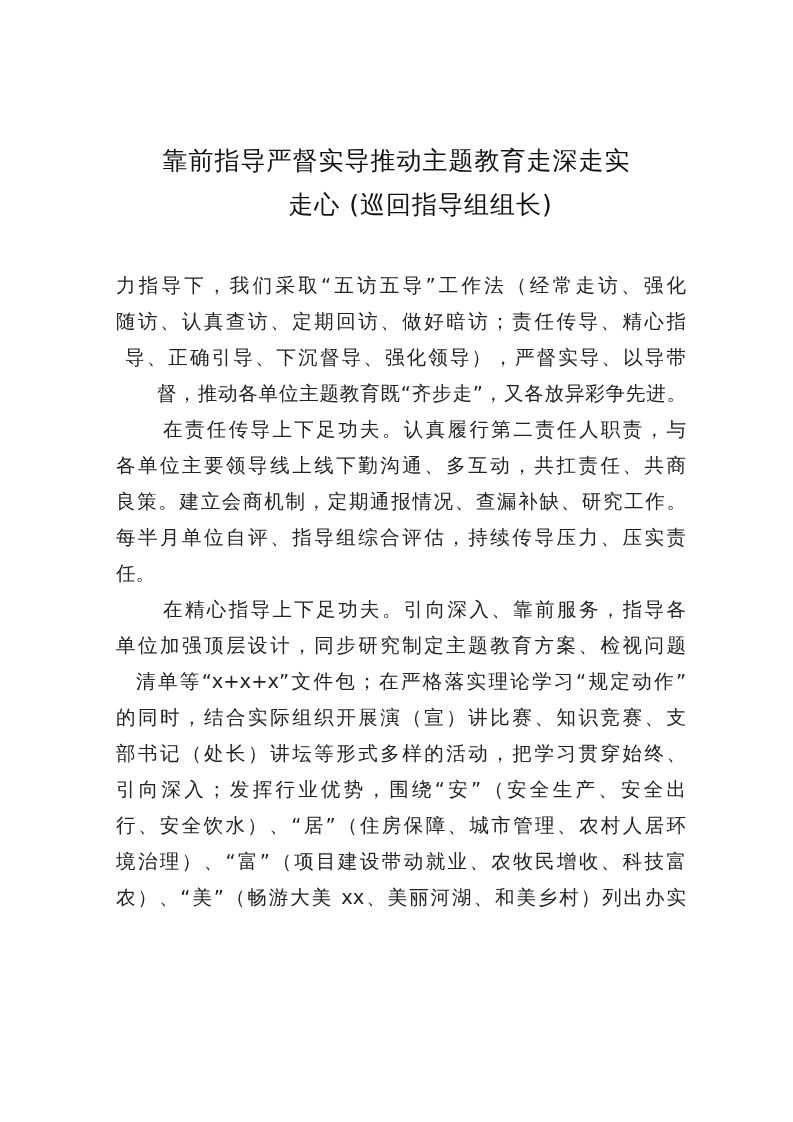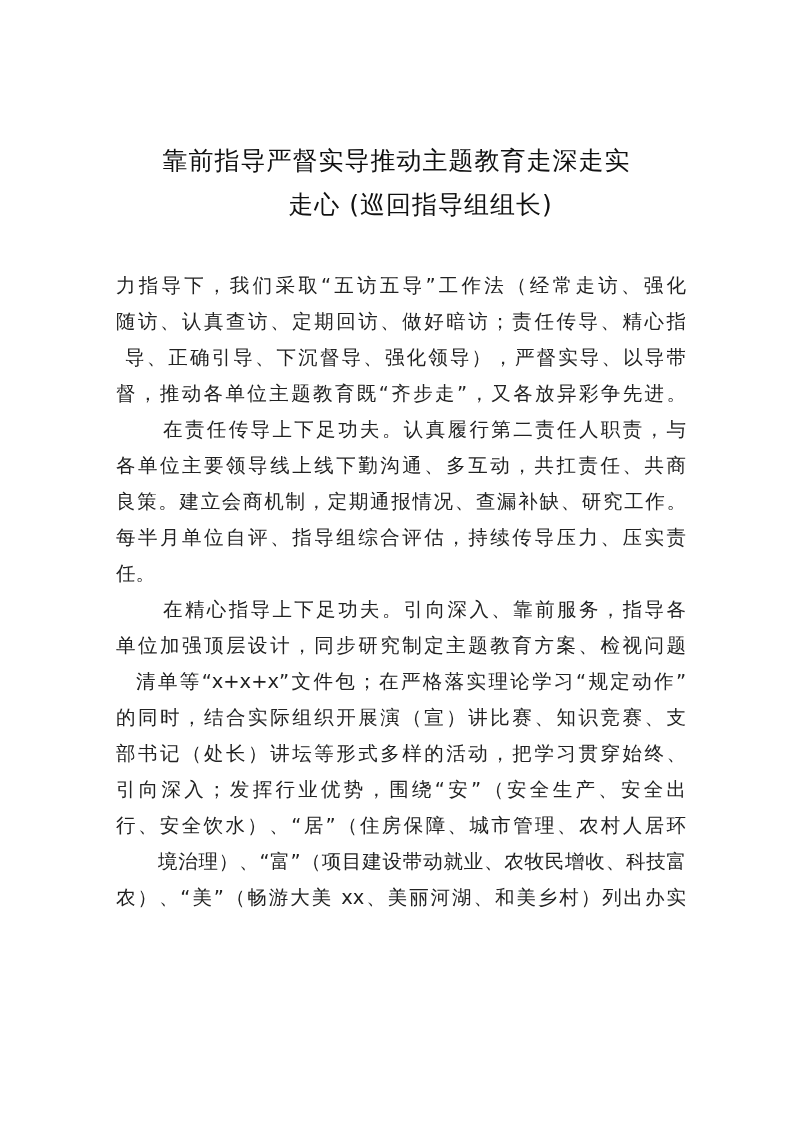--- a/index.html
+++ b/index.html
@@ -23,34 +23,34 @@
 
 <div>
   <div class="title t1">靠前指导严督实导推动主题教育走深走实</div>
   <div class="title t2">走心 (巡回指导组组长)</div>
 
   <div class="body">
     <div>
       <div class="line"><span style="display: inline; white-space: nowrap; letter-spacing: 0px;">力指导下，我们采取“五访五导”工作法（经常走访、强化</span></div>
       <div class="line"><span style="display: inline; white-space: nowrap; letter-spacing: 0px;">随访、认真查访、定期回访、做好暗访；责任传导、精心指</span></div>
       <div class="line"><span style="display: inline; white-space: nowrap; letter-spacing: 0px; margin-left: 9px;">导、正确引导、下沉督导、强化领导），严督实导、以导带</span></div>
-      <div class="line"><span style="display: inline; white-space: nowrap; letter-spacing: 0px;">督，推动各单位主题教育既“齐步走”，又各放异彩争先进。</span></div>
+      <div class="line"><span style="display: inline; white-space: nowrap; letter-spacing: 0px; margin-left: 41px;">督，推动各单位主题教育既“齐步走”，又各放异彩争先进。</span></div>
     </div>
     <div>
       <div class="line indent"><span style="display: inline; white-space: nowrap; letter-spacing: 0px;">在责任传导上下足功夫。认真履行第二责任人职责，与</span></div>
       <div class="line"><span style="display: inline; white-space: nowrap; letter-spacing: 0px;">各单位主要领导线上线下勤沟通、多互动，共扛责任、共商</span></div>
       <div class="line"><span style="display: inline; white-space: nowrap; letter-spacing: 0px;">良策。建立会商机制，定期通报情况、查漏补缺、研究工作。</span></div>
       <div class="line"><span style="display: inline; white-space: nowrap; letter-spacing: 0px;">每半月单位自评、指导组综合评估，持续传导压力、压实责</span></div>
       <div class="line last">任。</div>
     </div>
     <div>
       <div class="line indent"><span style="display: inline; white-space: nowrap; letter-spacing: 0px;">在精心指导上下足功夫。引向深入、靠前服务，指导各</span></div>
       <div class="line"><span style="display: inline; white-space: nowrap; letter-spacing: 0px;">单位加强顶层设计，同步研究制定主题教育方案、检视问题</span></div>
       <div class="line"><span style="display: inline; white-space: nowrap; letter-spacing: 0px; margin-left: 20px;">清单等“x+x+x”文件包；在严格落实理论学习“规定动作”</span></div>
       <div class="line"><span style="display: inline; white-space: nowrap; letter-spacing: 0px;">的同时，结合实际组织开展演（宣）讲比赛、知识竞赛、支</span></div>
       <div class="line"><span style="display: inline; white-space: nowrap; letter-spacing: 0px;">部书记（处长）讲坛等形式多样的活动，把学习贯穿始终、</span></div>
       <div class="line"><span style="display: inline; white-space: nowrap; letter-spacing: 0px;">引向深入；发挥行业优势，围绕“安”（安全生产、安全出</span></div>
       <div class="line"><span style="display: inline; white-space: nowrap; letter-spacing: 0px;">行、安全饮水）、“居”（住房保障、城市管理、农村人居环</span></div>
-      <div class="line"><span style="display: inline; white-space: nowrap; letter-spacing: 0px; margin-left: 42px;">境治理）、“富”（项目建设带动就业、农牧民增收、科技富</span></div>
+      <div class="line"><span style="display: inline; white-space: nowrap; letter-spacing: 0px;">境治理）、“富”（项目建设带动就业、农牧民增收、科技富</span></div>
       <div class="line"><span style="display: inline; white-space: nowrap; letter-spacing: 0px;">农）、“美”（畅游大美 xx、美丽河湖、和美乡村）列出办实</span></div>
     </div>
   </div>
 </div>
 
 </body></html>

